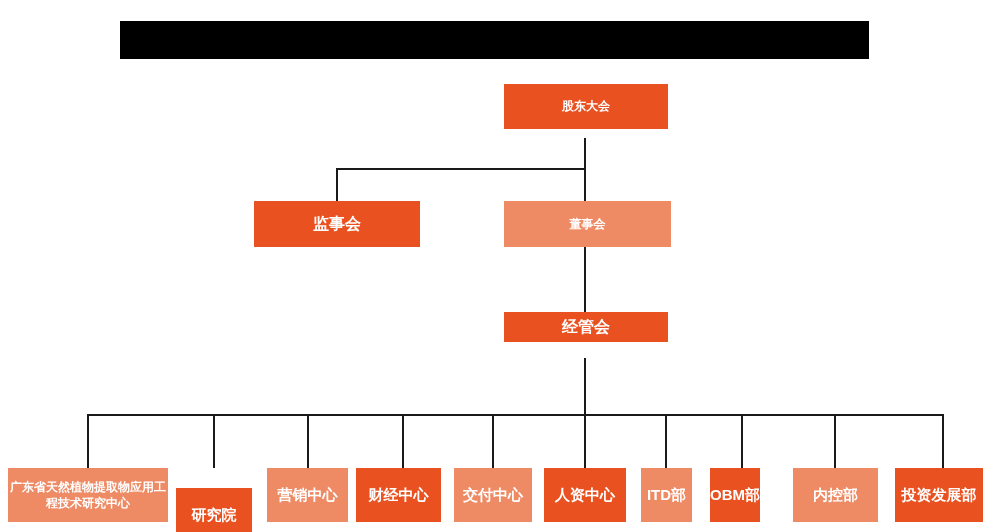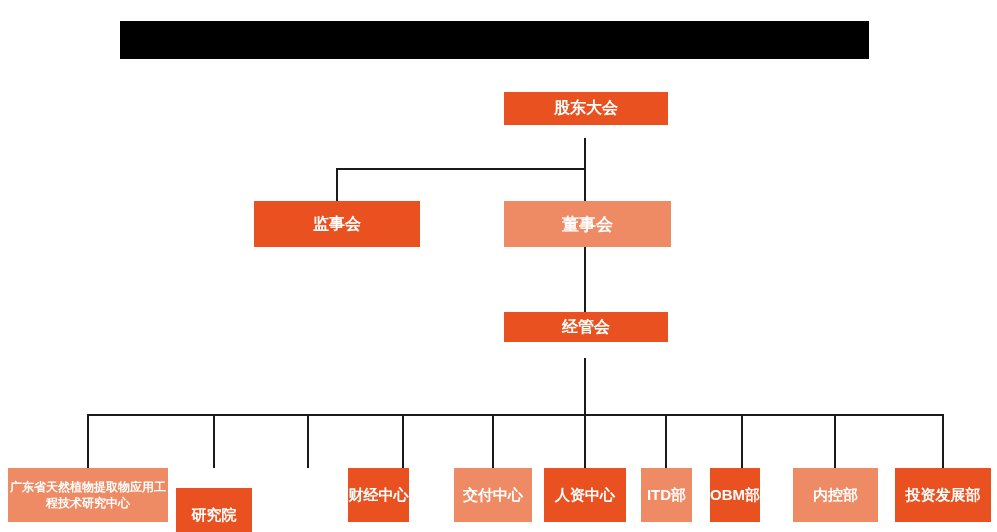--- a/index.html
+++ b/index.html
@@ -28,37 +28,37 @@
     justify-content: center;
     text-align: center;
     color: #ffffff;
     font-weight: bold;
     box-sizing: border-box;
   }
   .dark  { background: #E95220; }
   .light { background: #EE8A64; }
 
   
-  .node-shareholders { left: 504px; top: 92px;  width: 164px; height: 33px; font-size: 16px; }
+  .node-shareholders { left: 504px; top: 84px;  width: 164px; height: 45px; font-size: 12px; }
   .node-supervisory  { left: 254px; top: 201px; width: 166px; height: 46px; font-size: 16px; }
-  .node-board        { left: 504px; top: 201px; width: 167px; height: 46px; font-size: 17px; }
+  .node-board        { left: 504px; top: 201px; width: 167px; height: 46px; font-size: 12px; }
   .node-management   { left: 504px; top: 312px; width: 164px; height: 30px; font-size: 16px; }
 
   
   .dept { top: 468px; height: 54px; font-size: 15px; }
   .dept-0 { left: 8px;   width: 160px; font-size: 12px; line-height: 1.35; padding: 16px 2px; }
   .dept-1 { left: 176px; width: 76px; margin-top: 20px; }
   .dept-2 { left: 267px; width: 81px; }
-  .dept-3 { left: 348px; width: 61px; }
+  .dept-3 { left: 356px; width: 85px; }
   .dept-4 { left: 454px; width: 78px; }
   .dept-5 { left: 544px; width: 82px; }
   .dept-6 { left: 641px; width: 51px; }
   .dept-7 { left: 710px; width: 50px; }
   .dept-8 { left: 793px; width: 85px; }
-  .dept-9 { left: 895px; width: 96px; }
+  .dept-9 { left: 895px; width: 88px; }
 
   
   .line {
     position: absolute;
     background: #1a1a1a;
   }
 </style>
 </head>
 <body>
 
@@ -83,20 +83,21 @@
   <div class="line" style="left:834px; top:414px; width:2px; height:54px;"></div>
   <div class="line" style="left:942px; top:414px; width:2px; height:54px;"></div>
 
   <div class="node dark node-shareholders">股东大会</div>
   <div class="node dark node-supervisory">监事会</div>
   <div class="node light node-board">董事会</div>
   <div class="node dark node-management">经管会</div>
 
   <div class="node light dept dept-0">广东省天然植物提取物应用工程技术研究中心</div>
   <div class="node dark dept dept-1">研究院</div>
+  <div class="node light dept dept-2">营销中心</div>
   <div class="node dark dept dept-3">财经中心</div>
   <div class="node light dept dept-4">交付中心</div>
   <div class="node dark dept dept-5">人资中心</div>
   <div class="node light dept dept-6">ITD部</div>
   <div class="node dark dept dept-7">OBM部</div>
   <div class="node light dept dept-8">内控部</div>
   <div class="node dark dept dept-9">投资发展部</div>
 
 </div>
 

